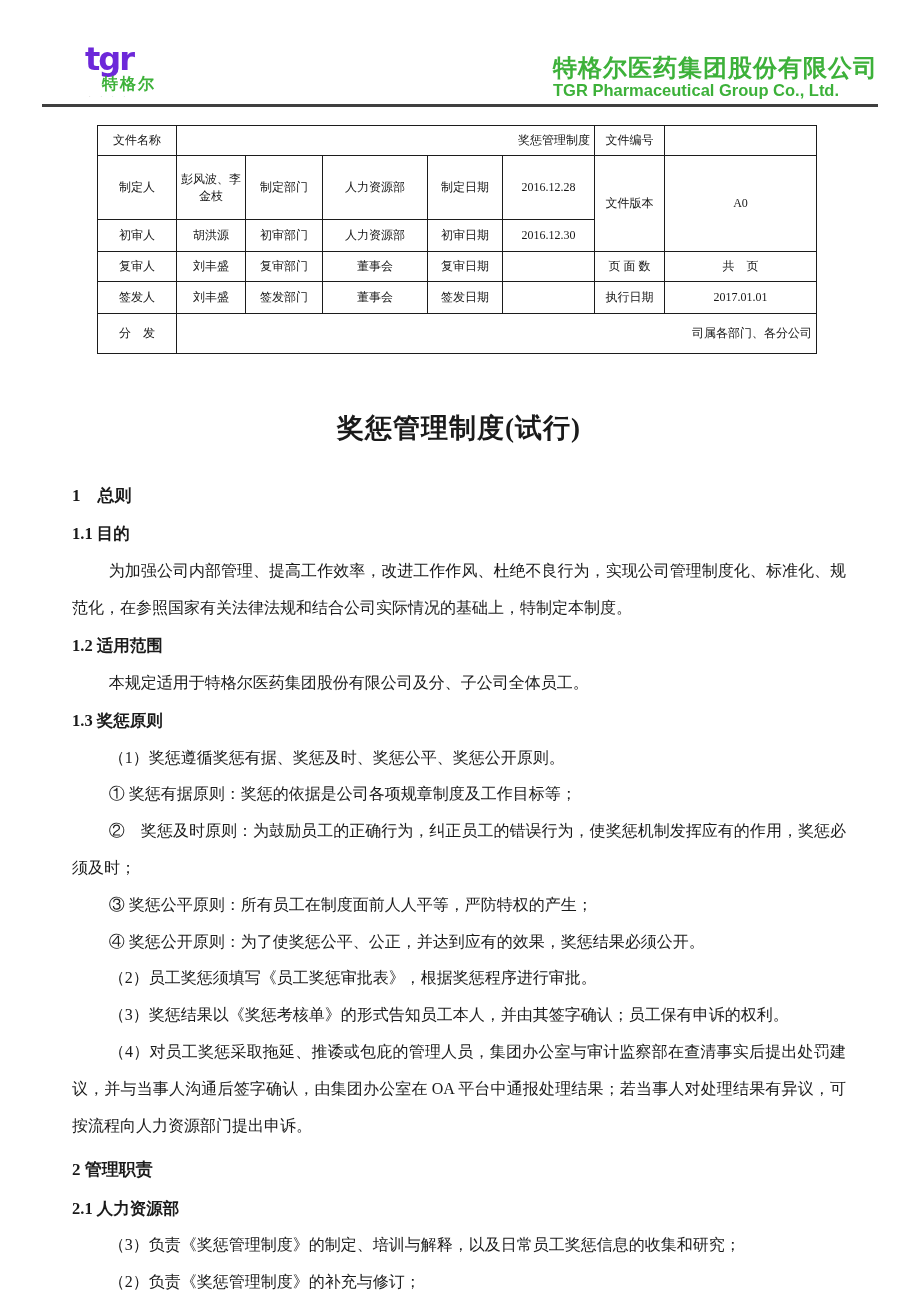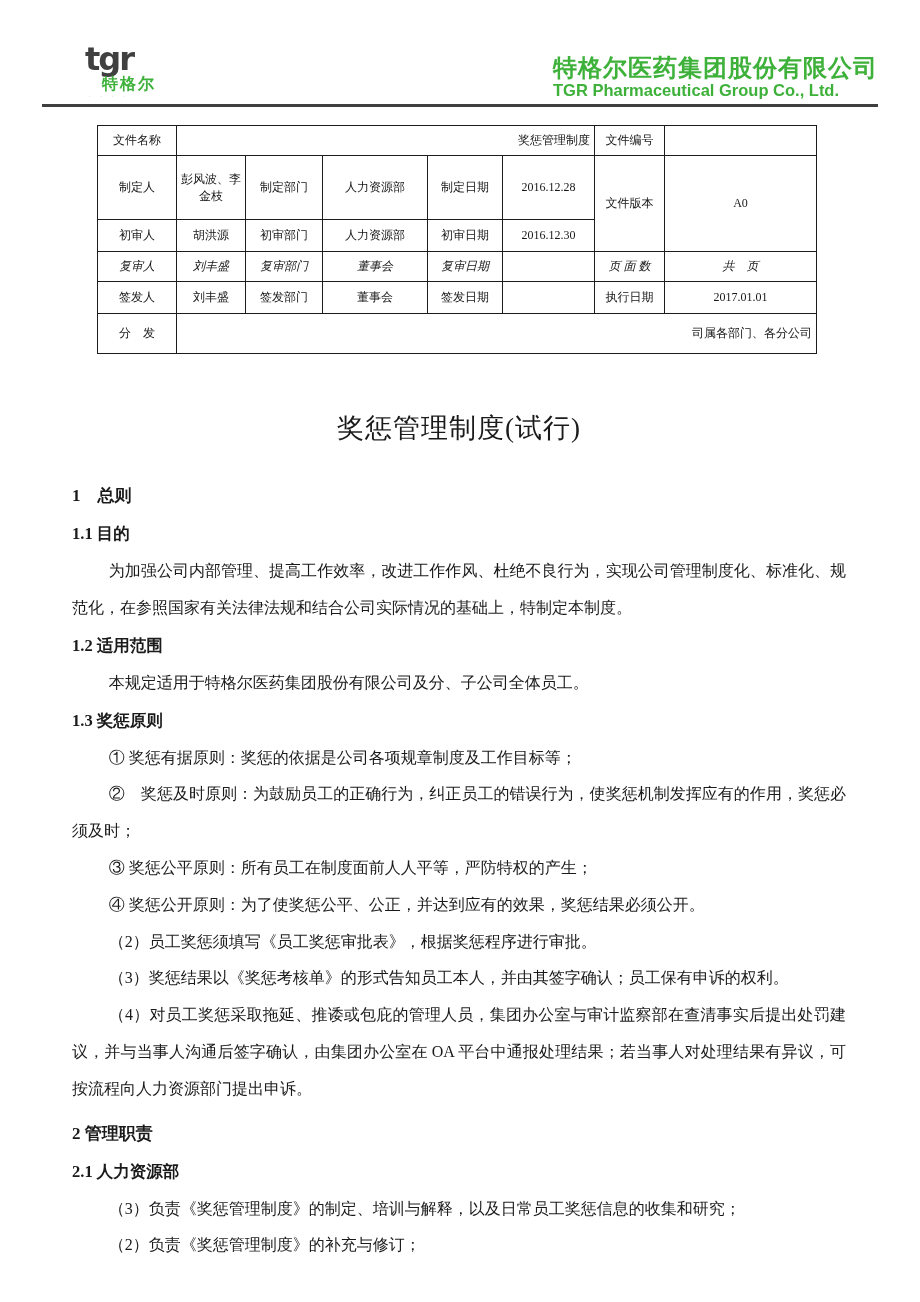--- a/index.html
+++ b/index.html
@@ -29,21 +29,21 @@
     margin-left: 20px;
     text-align: center;
     line-height: 1;
     padding-bottom: 1px;
   }
   .logo-text {
     font-family: "DejaVu Sans", sans-serif;
     font-weight: bold;
     font-size: 32px;
     letter-spacing: -2px;
-    color: #404040;
+    color: #6d28d9;
     line-height: 0.95;
   }
   .logo-name {
     font-family: "Liberation Sans", "DejaVu Sans", sans-serif;
     font-weight: bold;
     font-size: 16px;
     letter-spacing: 2px;
     color: #3db13a;
     margin-top: 2px;
     margin-left: 40px;
@@ -87,28 +87,28 @@
     padding: 1px 4px;
     overflow: hidden;
   }
   .info-table td.ta-l {
     text-align: right;
     padding-left: 10px;
   }
   tr.r1 { height: 30px; }
   tr.r2 { height: 64px; }
   tr.r3 { height: 32px; }
-  tr.r4 { height: 30px; font-style: italic; }
+  tr.r4 { height: 30px; }
   tr.r5 { height: 32px; }
   tr.r6 { height: 40px; }
 
   
   .doc-title {
     text-align: center;
-    font-weight: normal;
+    font-weight: bold;
     font-size: 27px;
     letter-spacing: 1px;
     margin: 56px 74px 24px 72px;
   }
   .doc-body {
     margin: 30px 74px 0 72px;
     font-size: 16px;
     line-height: 2.3;
     text-align: justify;
   }
@@ -208,20 +208,21 @@
 
 <div class="doc-title">奖惩管理制度(试行)</div>
 
 <div class="doc-body">
   <div class="h1">1　总则</div>
   <div class="h2">1.1 目的</div>
   <p class="p">为加强公司内部管理、提高工作效率，改进工作作风、杜绝不良行为，实现公司管理制度化、标准化、规范化，在参照国家有关法律法规和结合公司实际情况的基础上，特制定本制度。</p>
   <div class="h2">1.2 适用范围</div>
   <p class="p">本规定适用于特格尔医药集团股份有限公司及分、子公司全体员工。</p>
   <div class="h2">1.3 奖惩原则</div>
+  <p class="p">（1）奖惩遵循奖惩有据、奖惩及时、奖惩公平、奖惩公开原则。</p>
   <p class="p">① 奖惩有据原则：奖惩的依据是公司各项规章制度及工作目标等；</p>
   <p class="p">②　奖惩及时原则：为鼓励员工的正确行为，纠正员工的错误行为，使奖惩机制发挥应有的作用，奖惩必须及时；</p>
   <p class="p">③ 奖惩公平原则：所有员工在制度面前人人平等，严防特权的产生；</p>
   <p class="p">④ 奖惩公开原则：为了使奖惩公平、公正，并达到应有的效果，奖惩结果必须公开。</p>
   <p class="p">（2）员工奖惩须填写《员工奖惩审批表》，根据奖惩程序进行审批。</p>
   <p class="p">（3）奖惩结果以《奖惩考核单》的形式告知员工本人，并由其签字确认；员工保有申诉的权利。</p>
   <p class="p">（4）对员工奖惩采取拖延、推诿或包庇的管理人员，集团办公室与审计监察部在查清事实后提出处罚建议，并与当事人沟通后签字确认，由集团办公室在 OA 平台中通报处理结果；若当事人对处理结果有异议，可按流程向人力资源部门提出申诉。</p>
   <div class="h1">2 管理职责</div>
   <div class="h2">2.1 人力资源部</div>
   <p class="p">（3）负责《奖惩管理制度》的制定、培训与解释，以及日常员工奖惩信息的收集和研究；</p>

